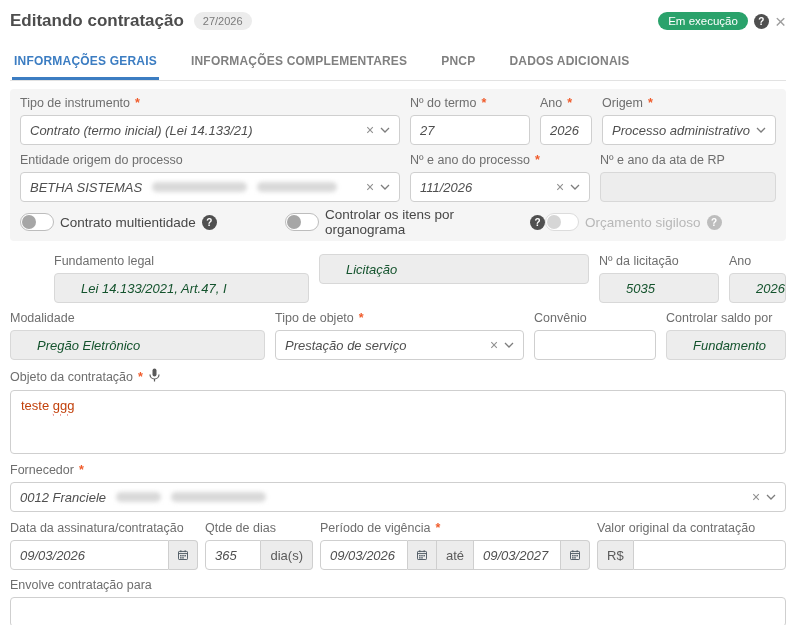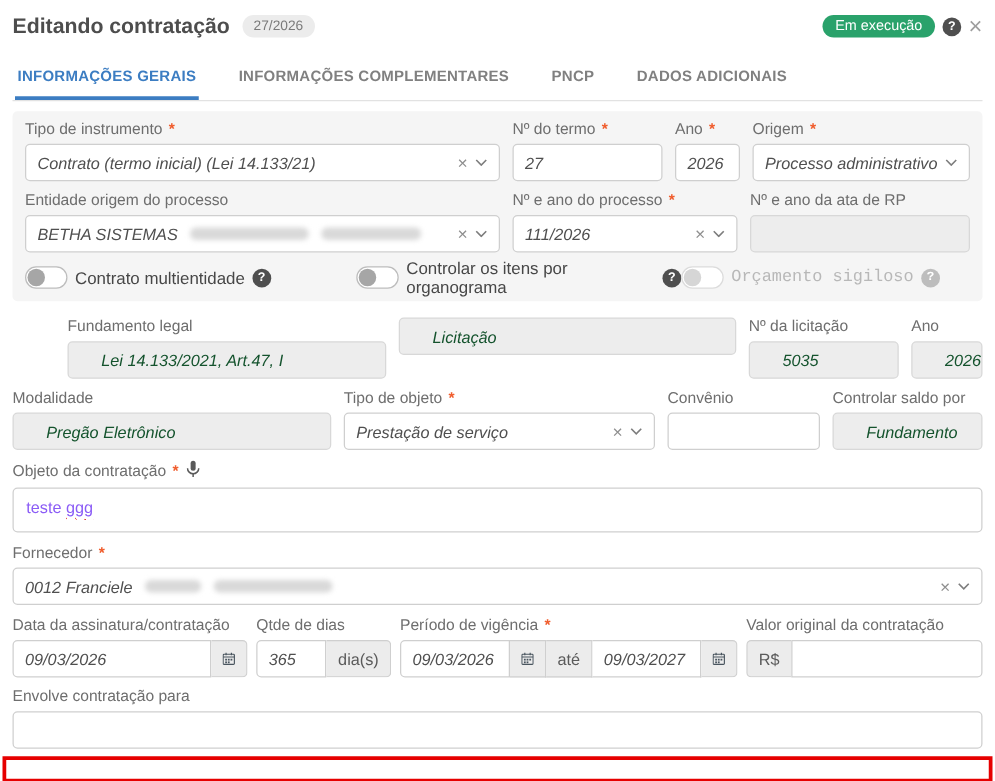--- a/index.html
+++ b/index.html
@@ -48,28 +48,28 @@
   .group .addon.mid { border-radius:0; }
   .group .ctl.mid { border-radius:0; border-left:0; }
   .cal-btn { width:29px; cursor:pointer; }
   
   .toggles { display:flex; align-items:center; margin-top:10px; height:20px; }
   .toggle-item { display:flex; align-items:center; gap:6px; font-size:13.5px; color:#474747; }
   .switch { width:34px; height:18px; border-radius:9px; background:#fff; border:1px solid #bdbdbd;
     position:relative; cursor:pointer; flex:0 0 auto; }
   .switch .knob { position:absolute; left:1px; top:1px; width:14px; height:14px; border-radius:50%;
     background:#a6a6a6; }
-  .toggle-item.disabled { color:#b8b8b8;font-family:Liberation Mono, monospace; }
+  .toggle-item.disabled { color:#b8b8b8; }
   .toggle-item.disabled .switch { border-color:#dcdcdc; }
   .toggle-item.disabled .switch .knob { background:#d6d6d6; }
   .toggle-item.disabled .help-ic { background:#bdbdbd; }
   .t1 { width:265px; } .t2 { width:260px; }
   
-  .tarea { height:36px; border:1px solid #cfcfcf; border-radius:4px; padding:7px 10px;
-    font-size:13px; color:#8b5cf6; }
+  .tarea { height:64px; border:1px solid #cfcfcf; border-radius:4px; padding:7px 10px;
+    font-size:13px; color:#c2410c; }
   .squiggle { text-decoration: underline wavy #e03c3c 1px; text-underline-offset:2px; }
   
   .annot { border:3px solid #e60000; margin:2px -8px 0; padding:5px 15px 10px; }
   .mic { margin-left:2px; }
 </style>
 </head>
 <body>
 
 <div class="hdr">
   <span class="hdr-title">Editando contratação</span>

